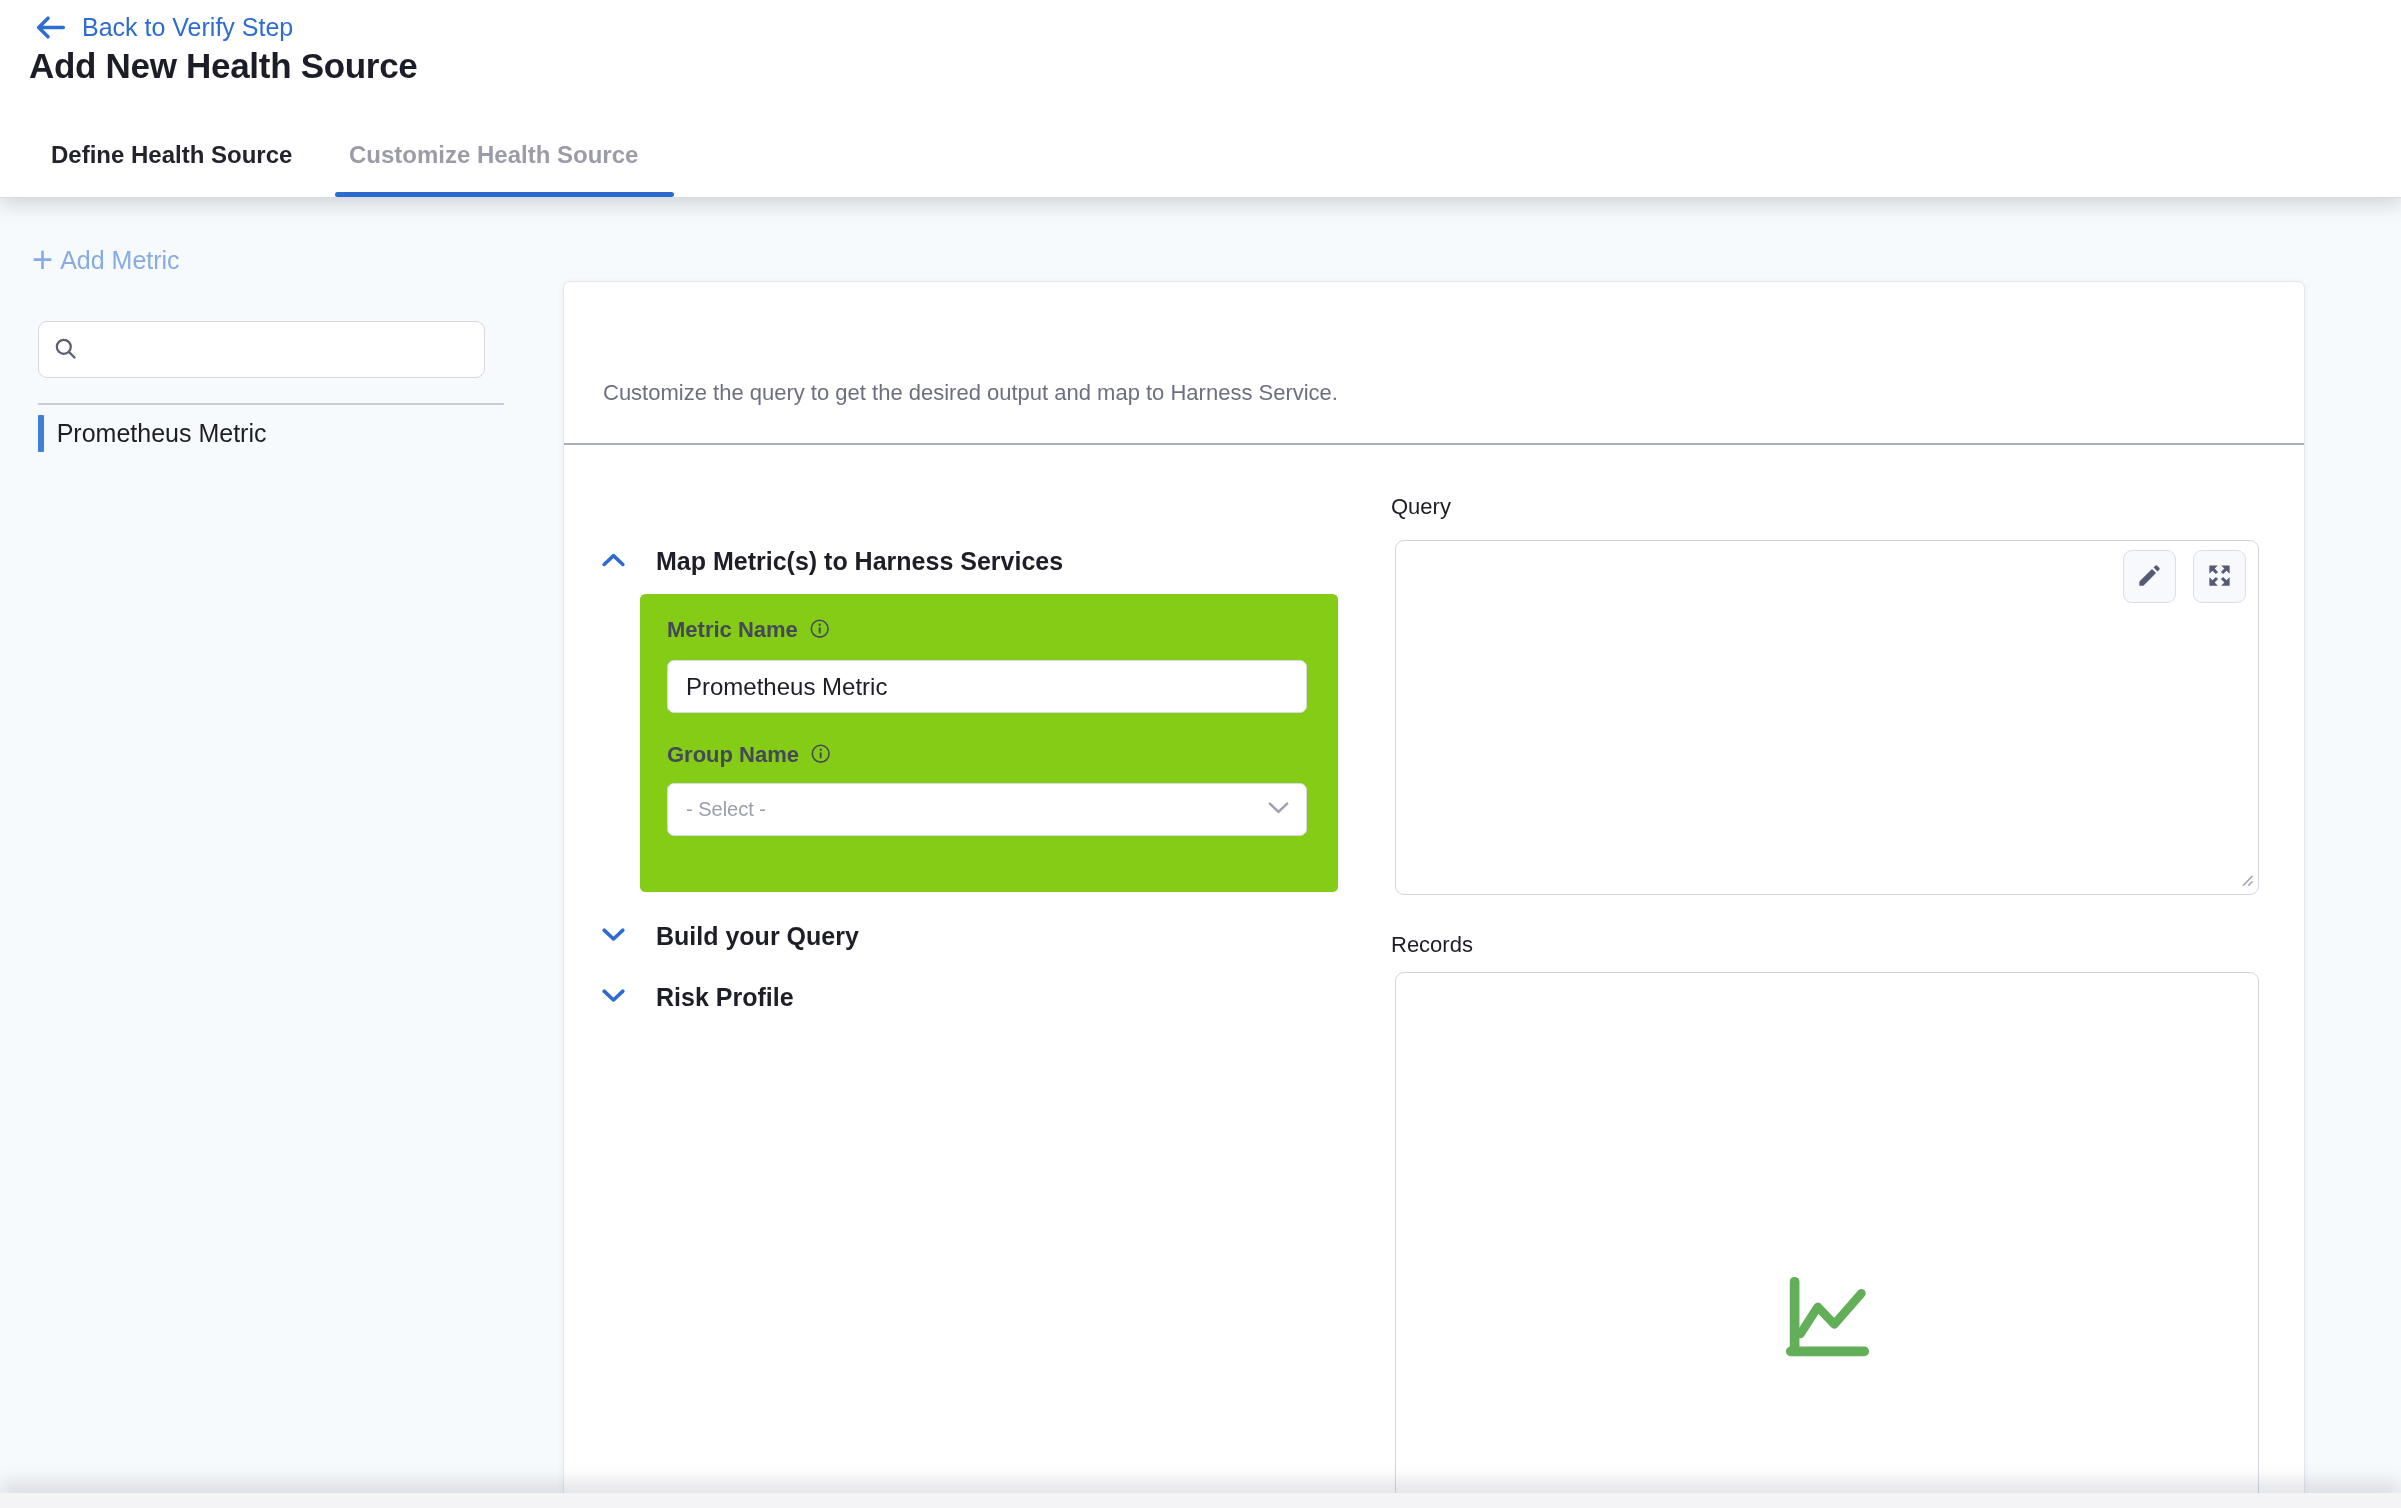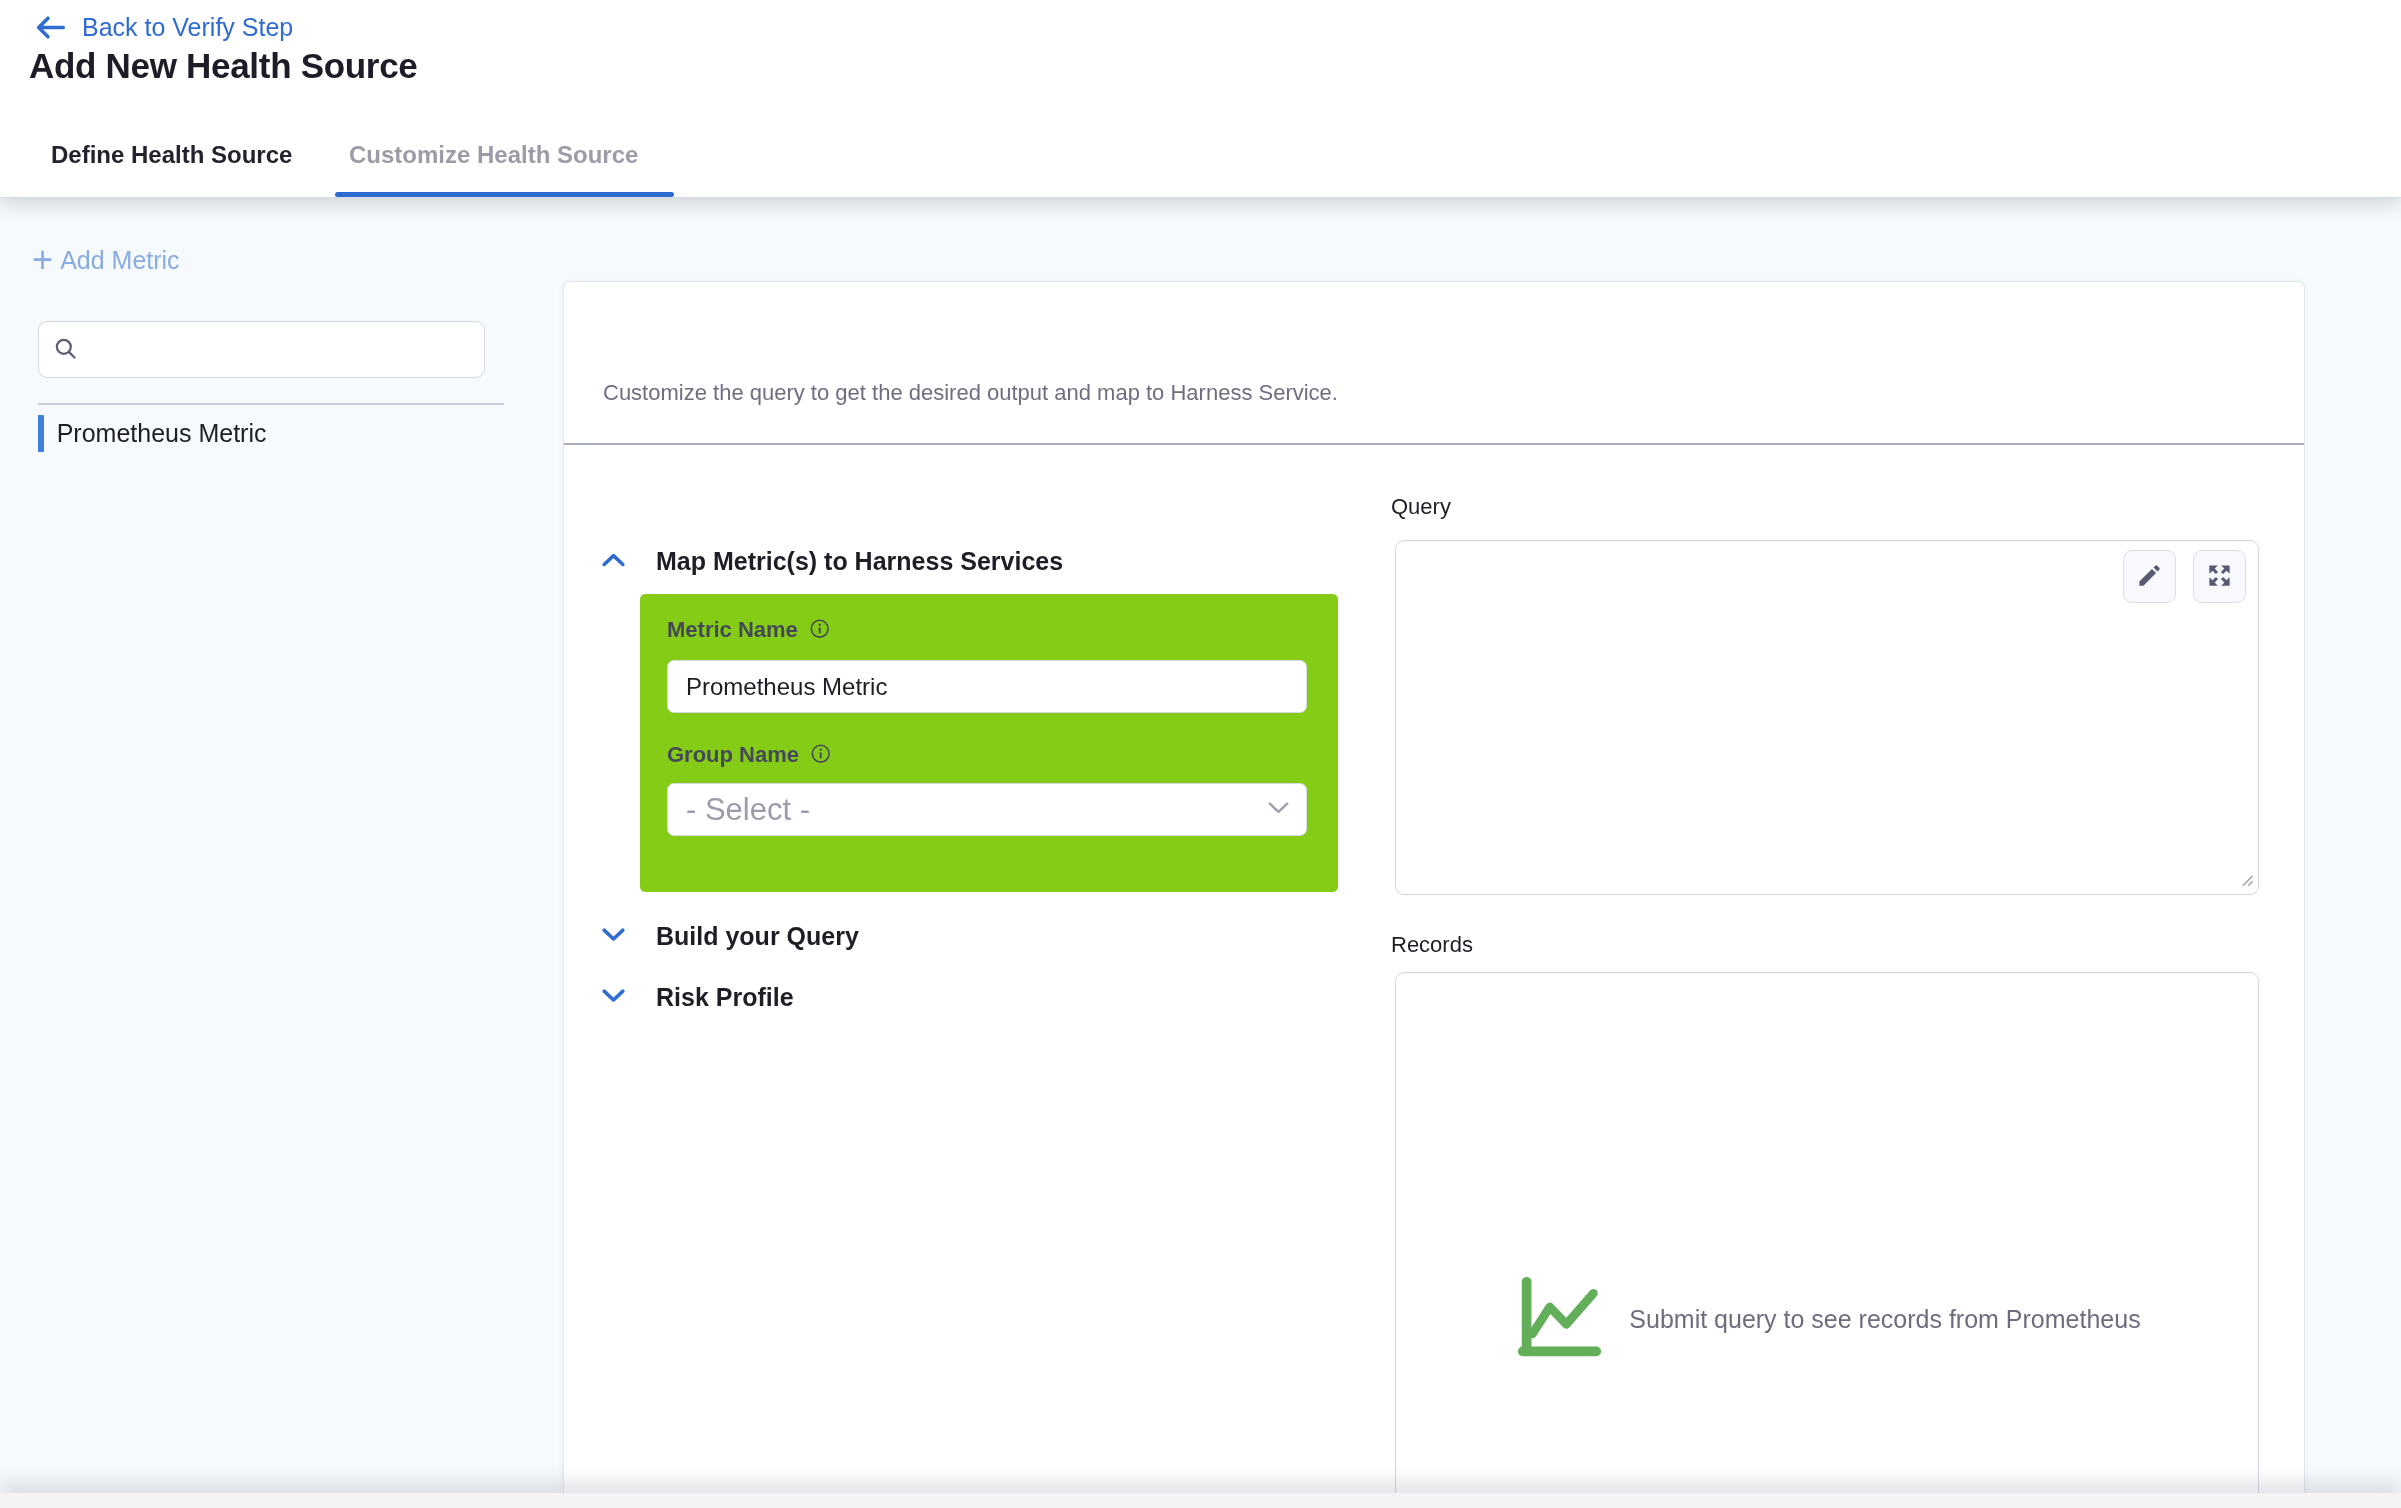--- a/index.html
+++ b/index.html
@@ -110,21 +110,21 @@
     font-size: 24px; color: #1d1e26; padding: 0 18px;
     font-family: "Liberation Sans", "DejaVu Sans", sans-serif;
     outline: none;
   }
   .select-input {
     position: absolute; left: 27px; top: 189px; width: 640px; height: 53px;
     border: 1.8px solid #d8dae6; border-radius: 7.1px; background: #ffffff;
     display: flex; align-items: center; justify-content: space-between;
     padding: 0 16px 0 18px; cursor: pointer;
   }
-  .select-placeholder { font-size: 31px; color: #9b9dab; }
+  .select-placeholder { font-size: 20px; color: #9b9dab; }
   
   .query-label    { position: absolute; left: 827px; top: 212px; font-size: 22px; color: #1d1e26; }
   .records-label  { position: absolute; left: 827px; top: 650px; font-size: 22px; color: #1d1e26; }
   .query-box {
     position: absolute; left: 831px; top: 258px; width: 864px; height: 355px;
     border: 1.8px solid #d3d5e2; border-radius: 9px; background: #ffffff;
   }
   .query-box textarea {
     position: absolute; inset: 0; width: 100%; height: 100%;
     border: none; outline: none; resize: none; background: transparent;
@@ -284,19 +284,18 @@
 
   <div class="records-label">Records</div>
   <div class="records-box">
     <span>
       <svg width="93" height="89" viewBox="0 0 96 92">
         <path d="M14 8 V80" fill="none" stroke="#63ae58" stroke-width="10" stroke-linecap="round"></path>
         <path d="M10 80 H86" fill="none" stroke="#63ae58" stroke-width="10" stroke-linecap="round"></path>
         <path d="M20 62 L38 34 L55 52 L83 20" fill="none" stroke="#63ae58" stroke-width="9" stroke-linecap="round" stroke-linejoin="round"></path>
       </svg>
     </span>
-    <span class="records-empty-text">Submit query to see records from Prometheus</span>
   </div>
 
 </section>
 
 <div class="footer-bar"></div>
 
 
 </body></html>

